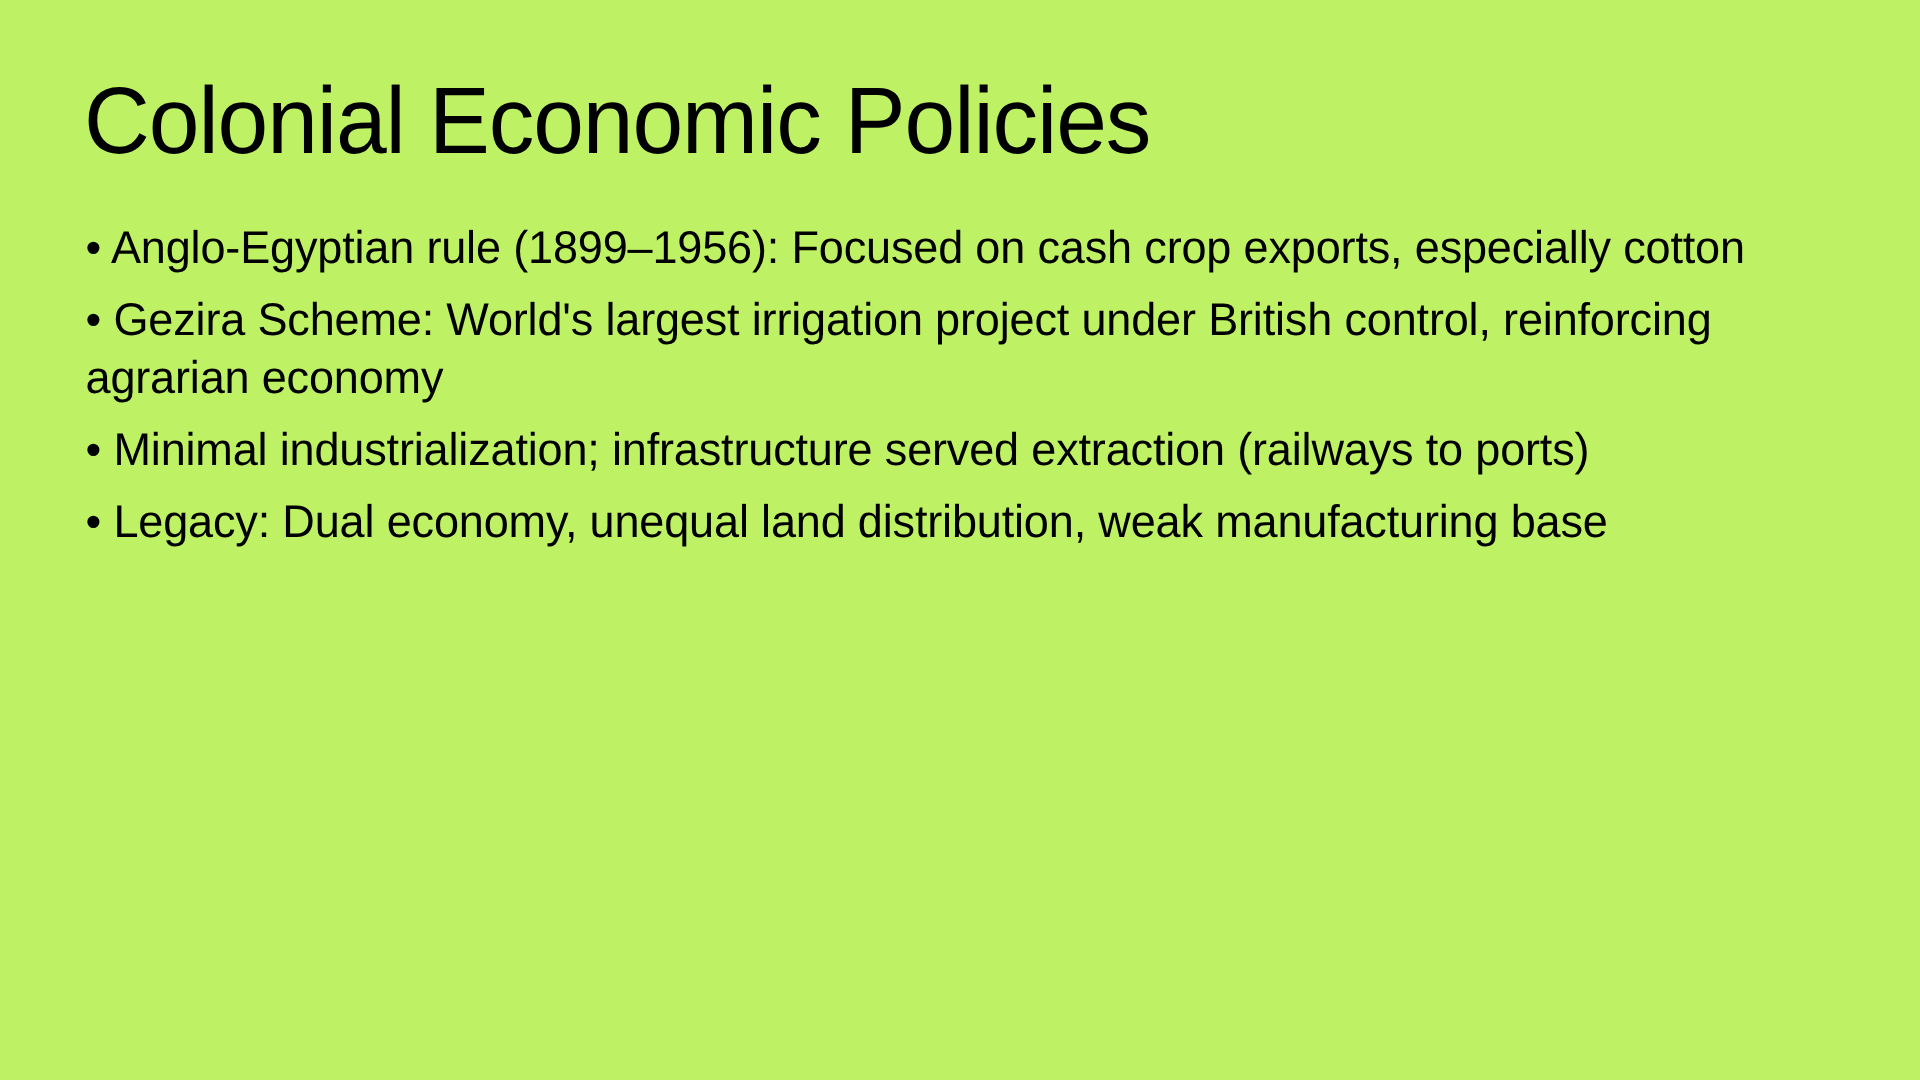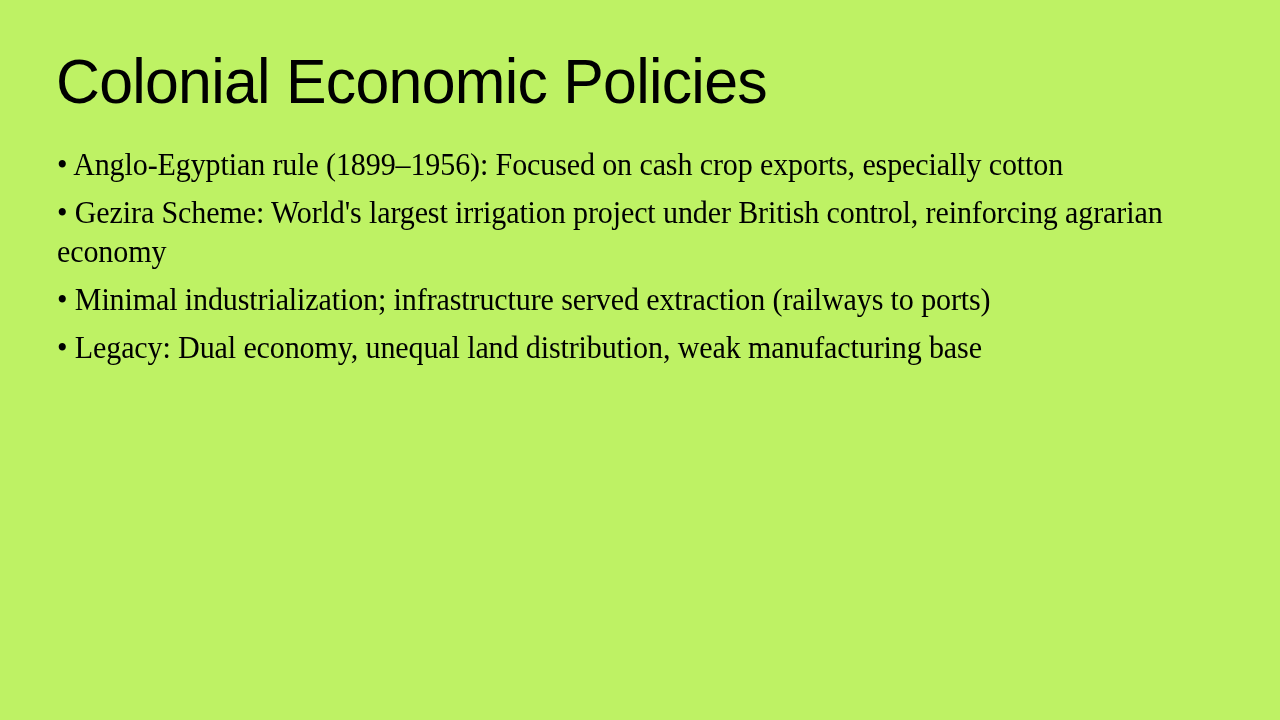--- a/index.html
+++ b/index.html
@@ -39,21 +39,20 @@
   }
 
   .body-list {
     position: absolute;
     left: 57px;
     top: 146px;
     width: 1166px;
     margin: 0;
     padding: 0;
     list-style: none;
-    font-family: Liberation Serif, serif;
   }
 
   .bullet-item {
     position: relative;
     color: #000000;
     font-size: 30.5px;
     line-height: 38.5px;
     font-weight: 400;
     letter-spacing: -0.004em;
     margin: 0 0 9.5px 0;

